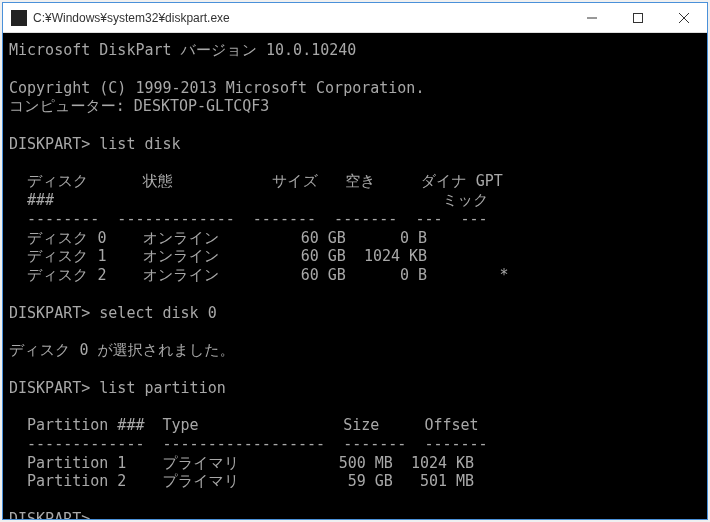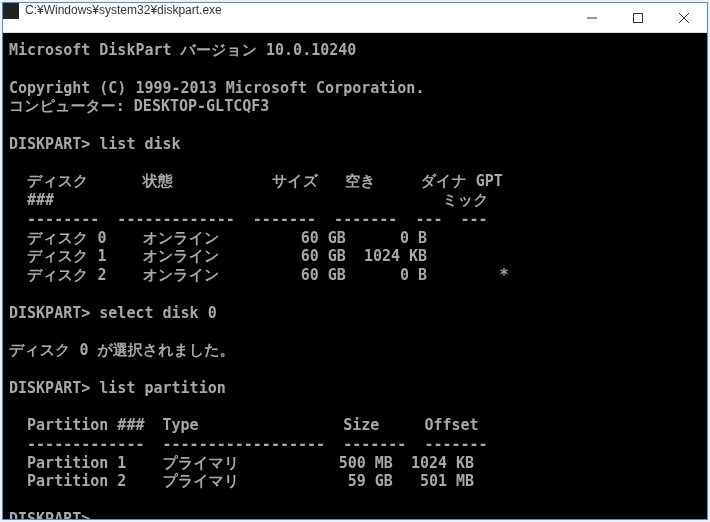--- a/index.html
+++ b/index.html
@@ -18,20 +18,22 @@
     margin: 2px;
     background: #000;
     border: 1px solid #4a90d9;
     display: flex;
     flex-direction: column;
   }
   .titlebar {
     height: 30px;
     background: #fff;
     display: flex;
+    align-items: center;
+    padding-left: 8px;
     border-bottom: 1px solid #ddd;
   }
   .titlebar-icon {
     width: 16px;
     height: 16px;
     background: #222;
     margin-right: 6px;
   }
   .titlebar-title {
     font-size: 12px;
@@ -50,21 +52,20 @@
   .terminal {
     flex: 1;
     background: #000;
     color: #a8a8a8;
     font-family: "MS Gothic", "Consolas", monospace;
     font-size: 15px;
     line-height: 1.25;
     white-space: pre;
     padding: 8px 6px;
     overflow: hidden;
-    font-weight: bold;
   }
 </style>
 </head>
 <body>
 
 <div class="window">
   <div class="titlebar">
     <div class="titlebar-icon"></div>
     <div class="titlebar-title">C:¥Windows¥system32¥diskpart.exe</div>
     <div class="win-btn">

